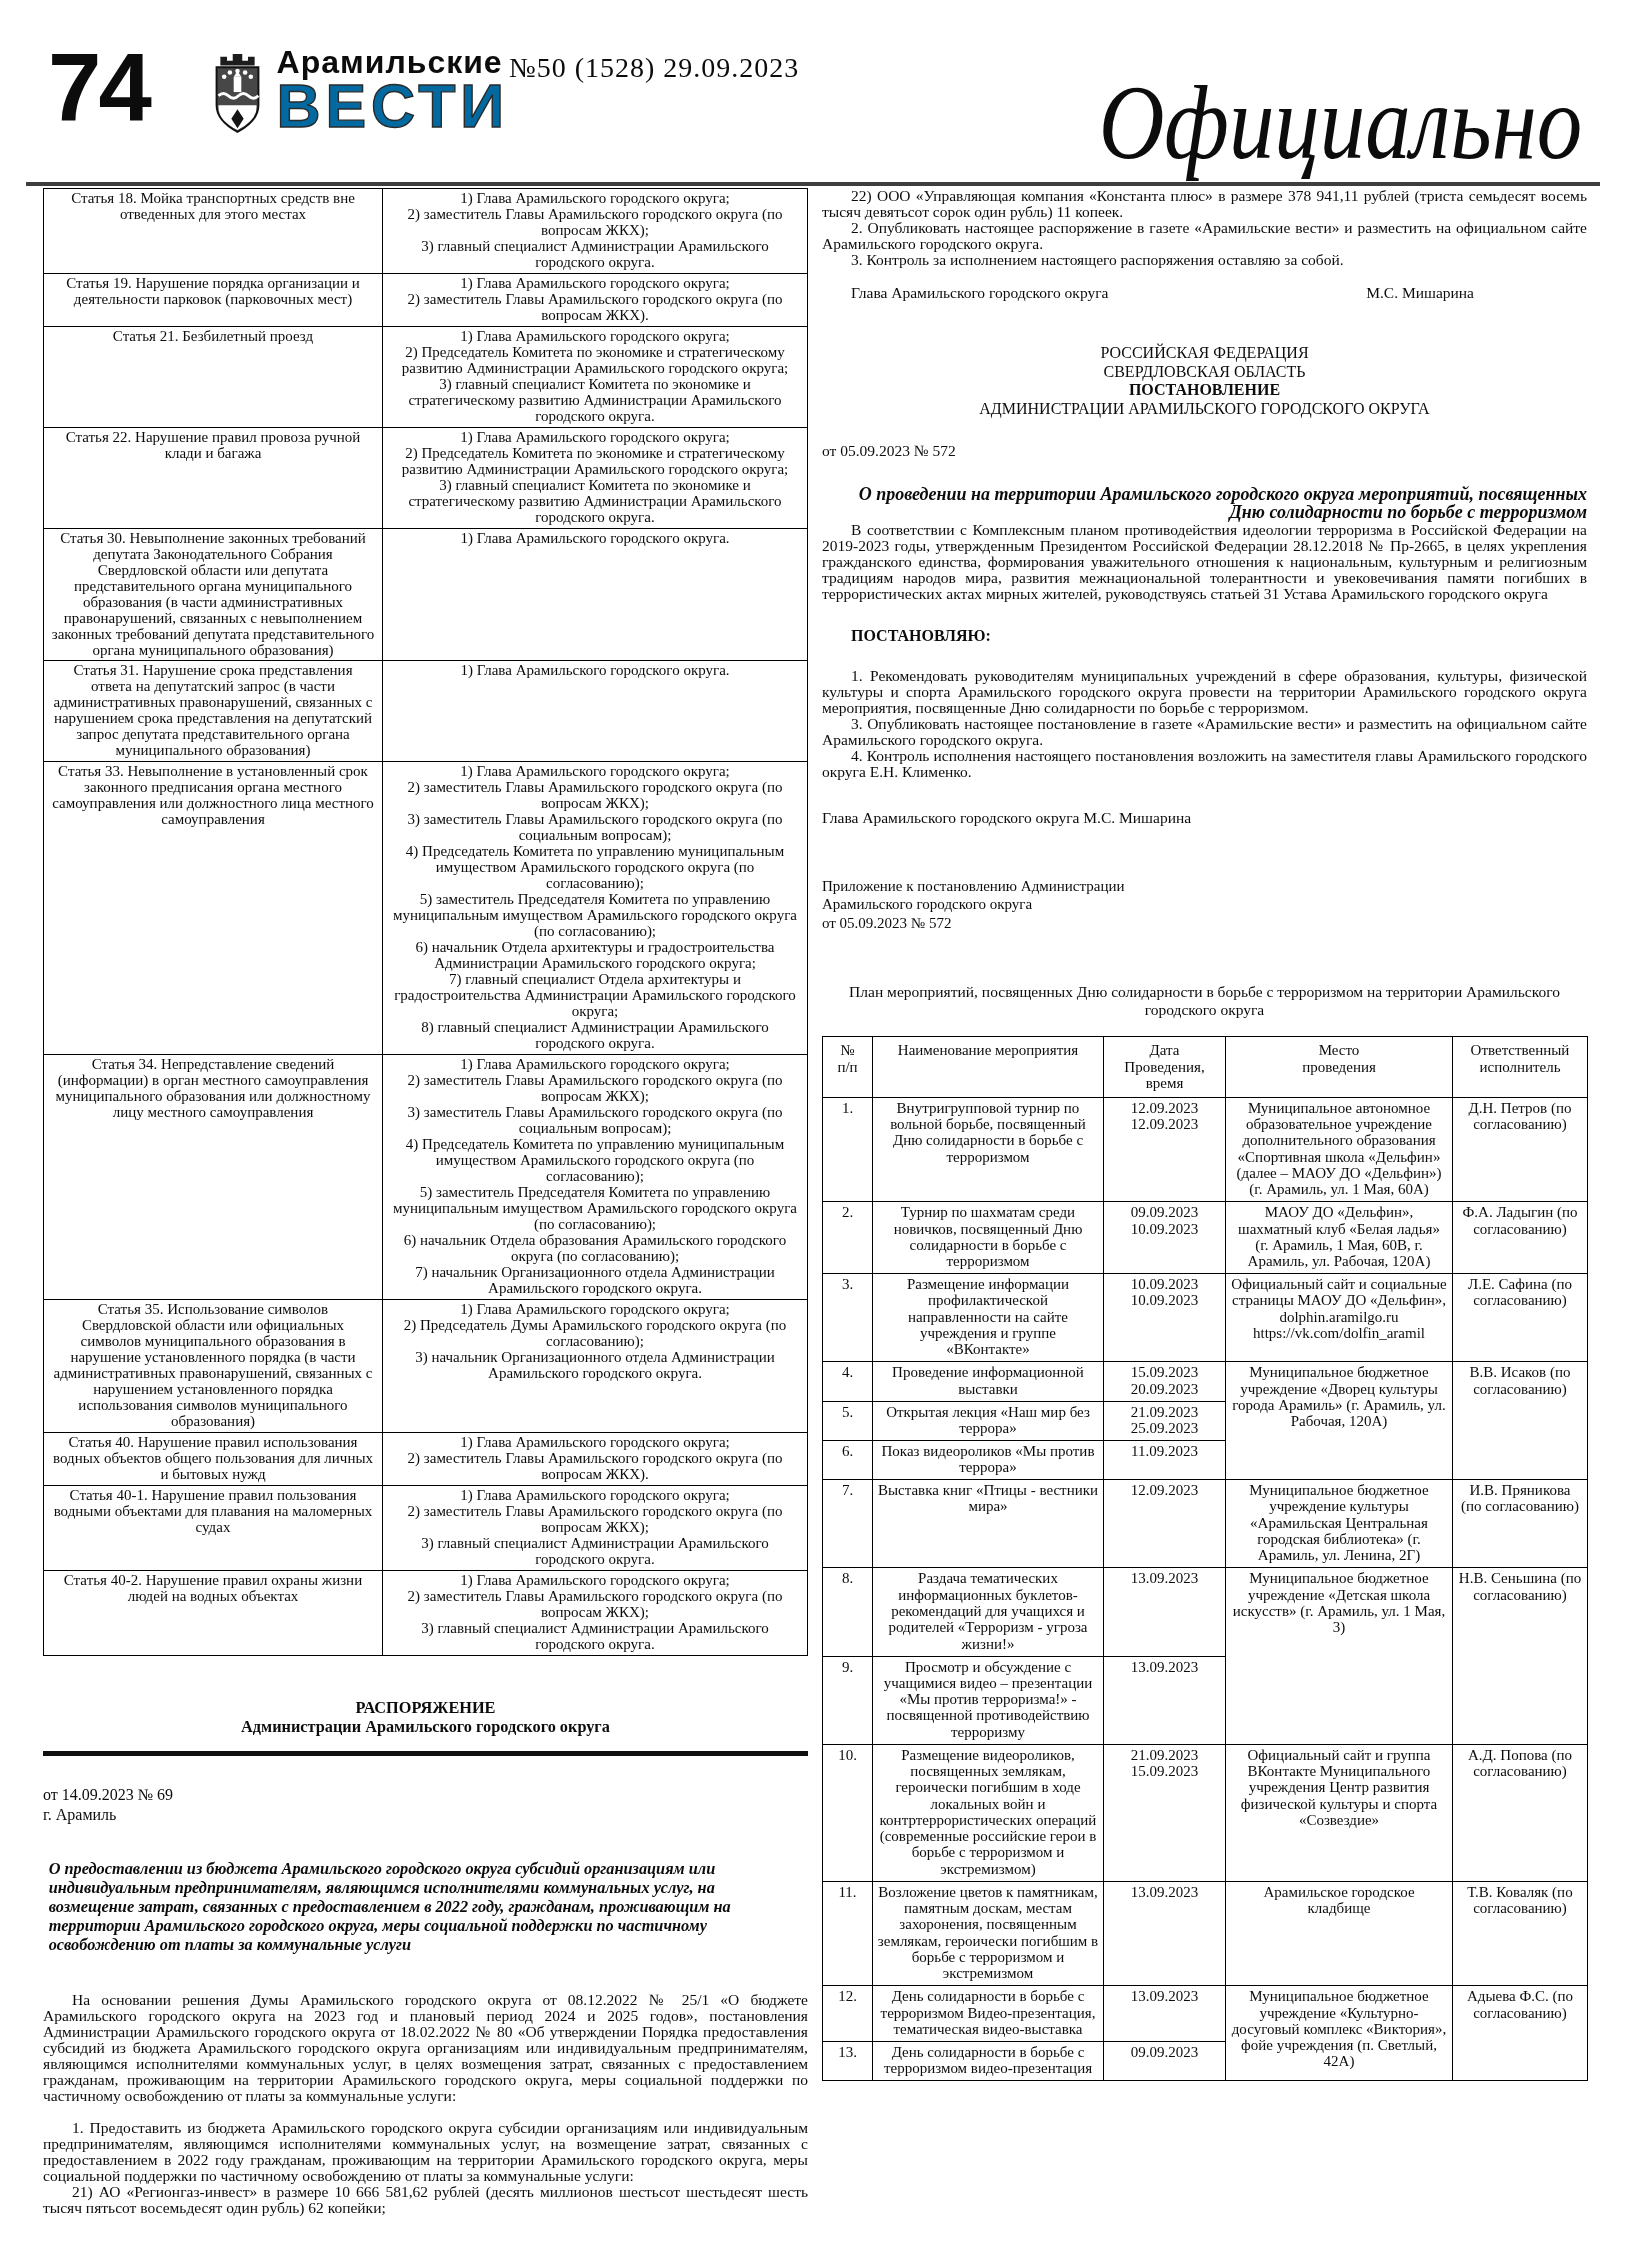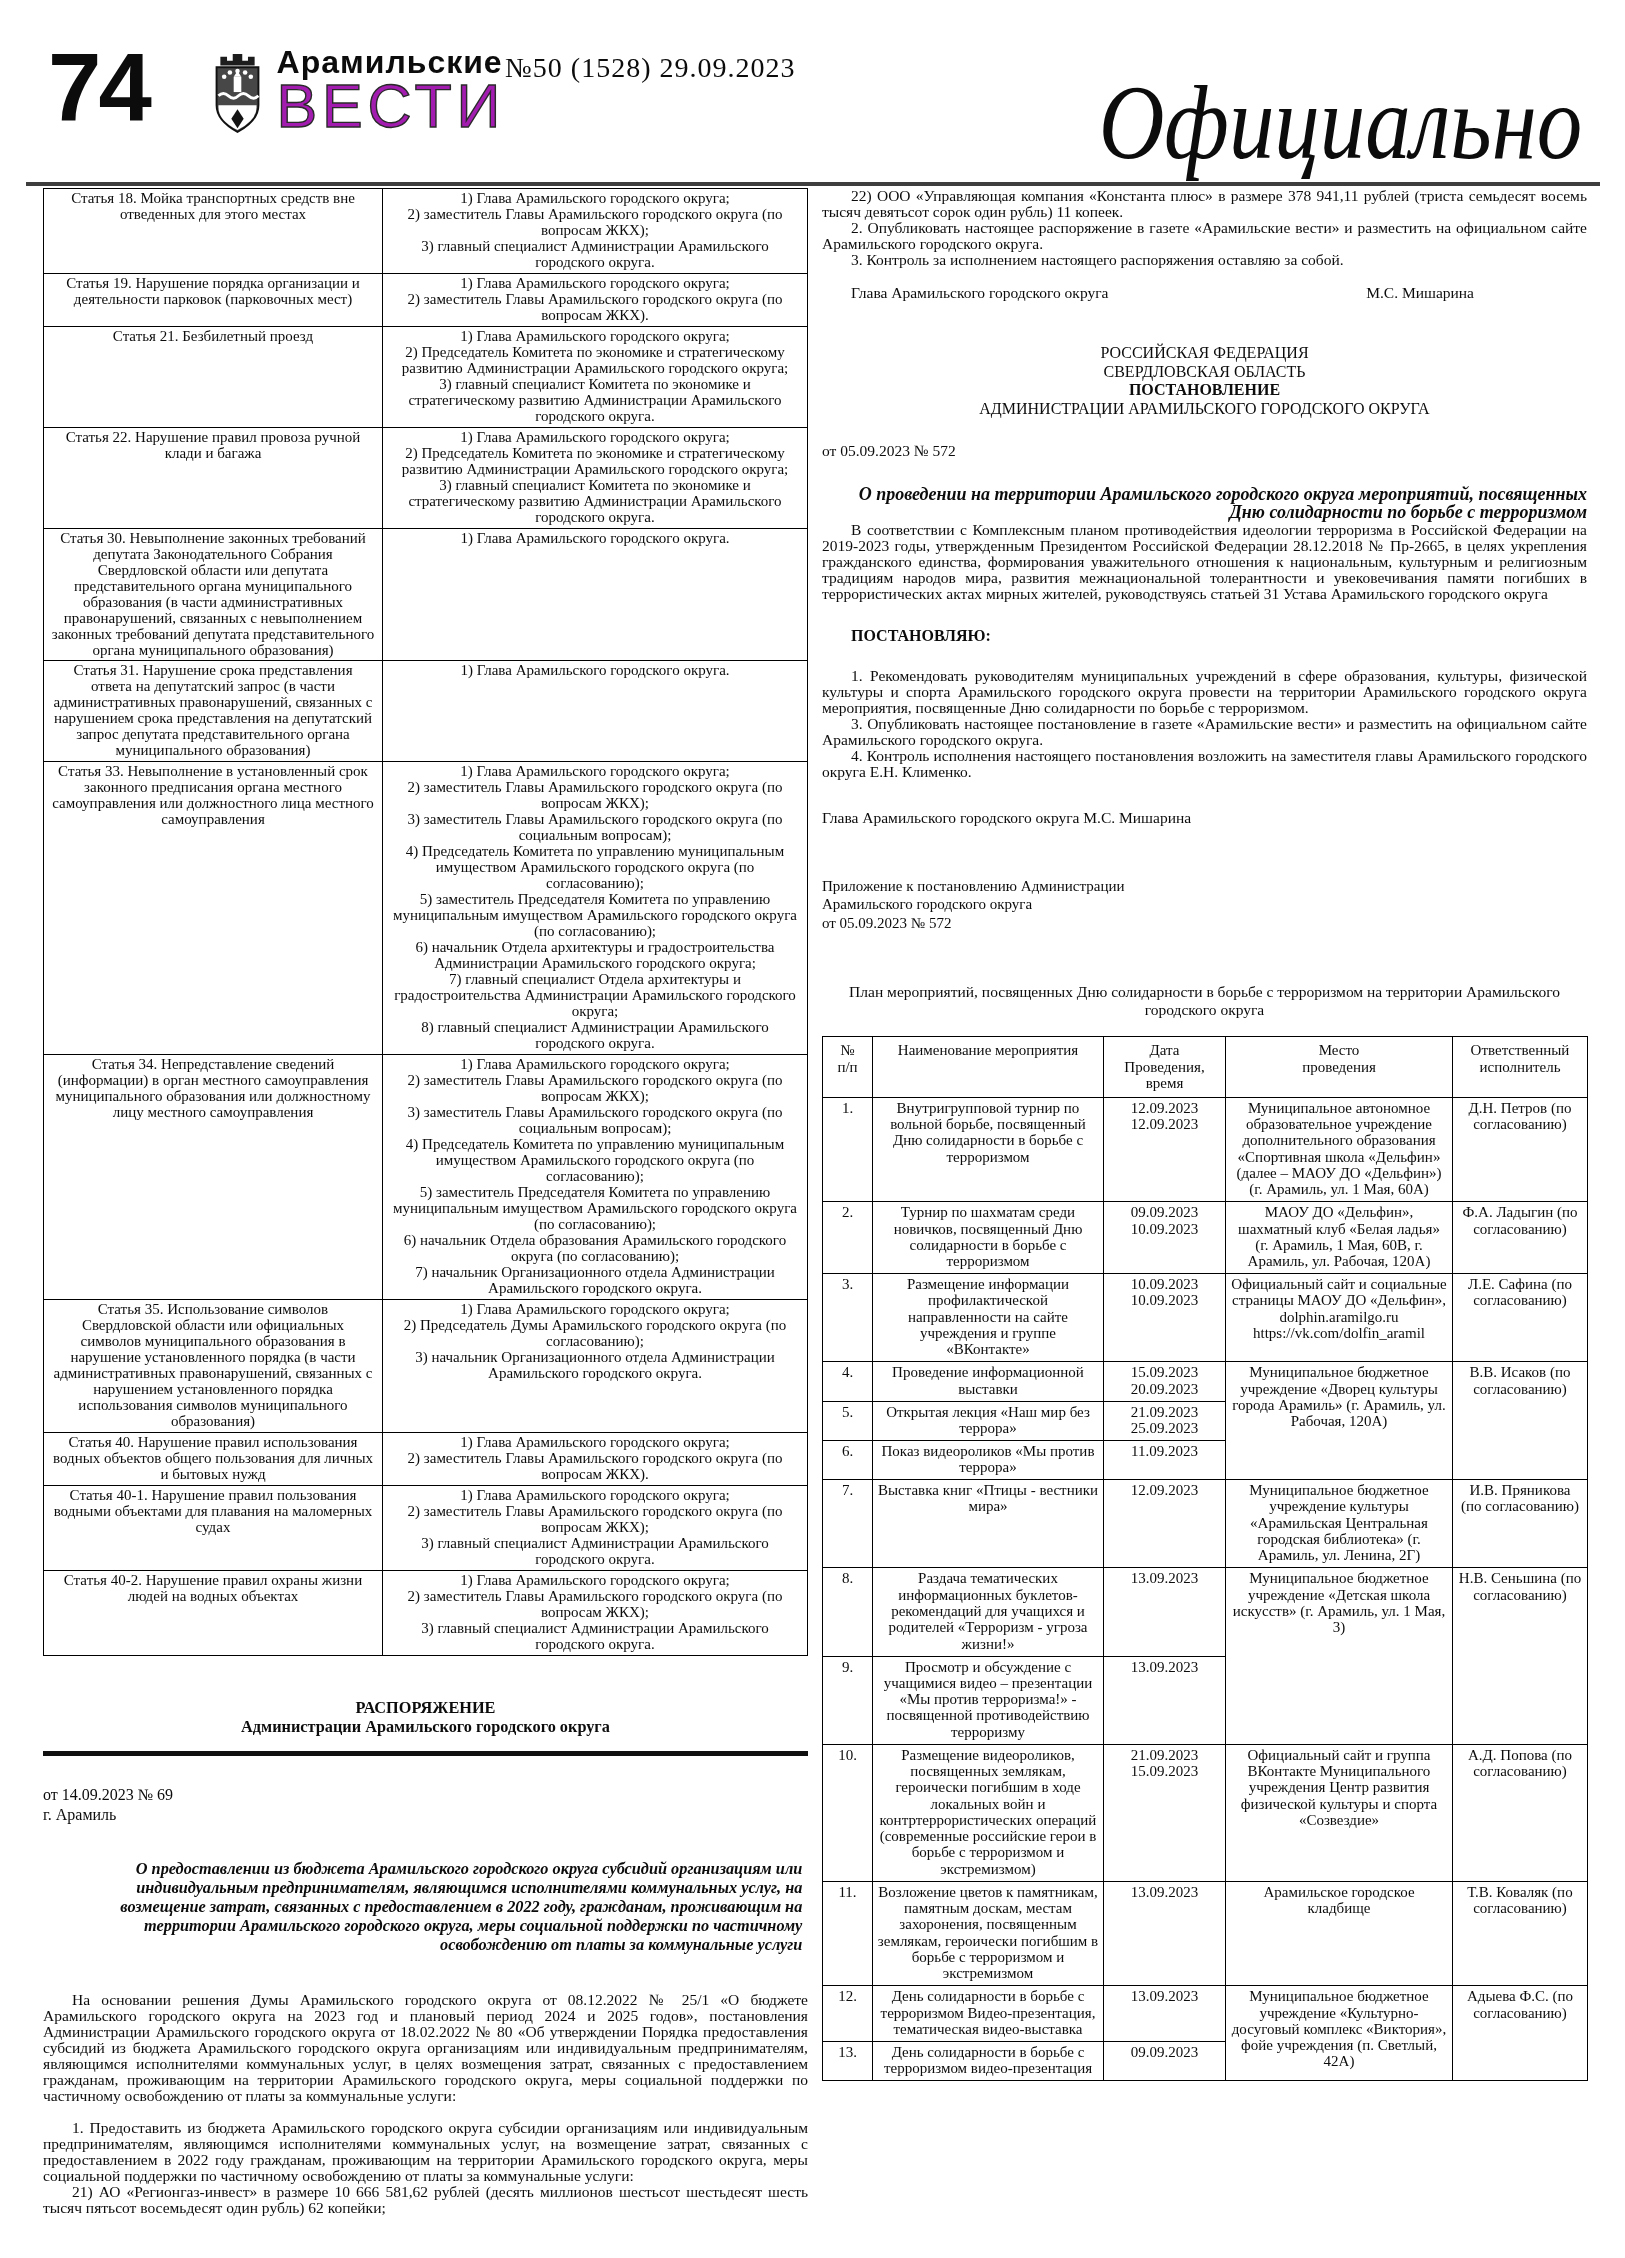--- a/index.html
+++ b/index.html
@@ -10,22 +10,22 @@
   
   .header{display:flex;align-items:flex-start;padding:46px 0 0 48px}
   .page-num{font-family:"Liberation Sans",sans-serif;font-weight:bold;
             font-size:96px;line-height:.88;letter-spacing:-2.9px}
   .masthead{margin-left:59px;display:flex;flex-direction:row}
   .mast-top{display:flex;align-items:flex-end;gap:9.6px}
   .emblem{width:59px;height:86px;flex:0 0 auto}
   .mast-words{display:flex;flex-direction:column}
   .mast-small{font-family:"Liberation Sans",sans-serif;font-weight:bold;
               font-size:32px;line-height:1;letter-spacing:1px}
-  .mast-big{font-family:"Liberation Sans",sans-serif;font-weight:normal;
-            font-size:61px;line-height:.95;letter-spacing:4.8px;color:#a21caf;
+  .mast-big{font-family:"Liberation Sans",sans-serif;font-weight:bold;
+            font-size:61px;line-height:.95;letter-spacing:4.8px;color:#0369a1;
             -webkit-text-stroke:1.4px #2a2a2a}
   .issue{font-size:28px;margin-top:5.7px;letter-spacing:1px;white-space:nowrap}
   .section-script{margin-left:auto;margin-right:44px;margin-top:25px;
                   font-style:italic;font-size:101px;line-height:1;
                   transform:scale(.9,1.04);transform-origin:right top;white-space:nowrap}
   .header-rule{height:4.8px;background:#3e3e3e;margin:9.6px 26px 0 26px}
 
   
   .col{position:absolute;top:188px}
   .col-left{left:43px;width:765px}
@@ -36,21 +36,21 @@
   .articles td{border:1.9px solid #000;text-align:center;vertical-align:top;
                padding:1px 7.6px 2.9px;font-size:15px;line-height:16px}
   .plan th,.plan td{border:1.9px solid #000;text-align:center;vertical-align:top;
                     padding:1.9px 4.8px 3.8px;font-size:15px;line-height:16.3px;font-weight:normal}
   .plan th{padding:5.7px 3.8px}
 
   
   .doc-head{margin-top:42px;text-align:center;font-weight:bold;font-size:16.3px;line-height:19px}
   .heavy-rule{height:4.8px;background:#101010;margin-top:15.3px}
   .date-lines{margin-top:29px;font-size:16px;line-height:20px}
-  .doc-title{margin-top:34px;text-align:right;font-weight:bold;font-style:italic;
+  .doc-title{margin-top:34px;text-align:left;font-weight:bold;font-style:italic;
              font-size:16.3px;line-height:19px;padding:0 5.7px}
   .paras{margin-top:38px}
   p.j{margin:0;text-align:justify;text-indent:29px;font-size:15.5px;line-height:16px}
   p.j.gap{margin-top:16.3px}
 
   .sig1{display:flex;margin-top:16.3px;font-size:15.5px;padding-left:29px}
   .sig1 .name{margin-left:auto;margin-right:113px}
 
   .post-head{margin-top:42px;text-align:center;font-size:16px;line-height:18.6px}
   .post-head .b{font-weight:bold}

